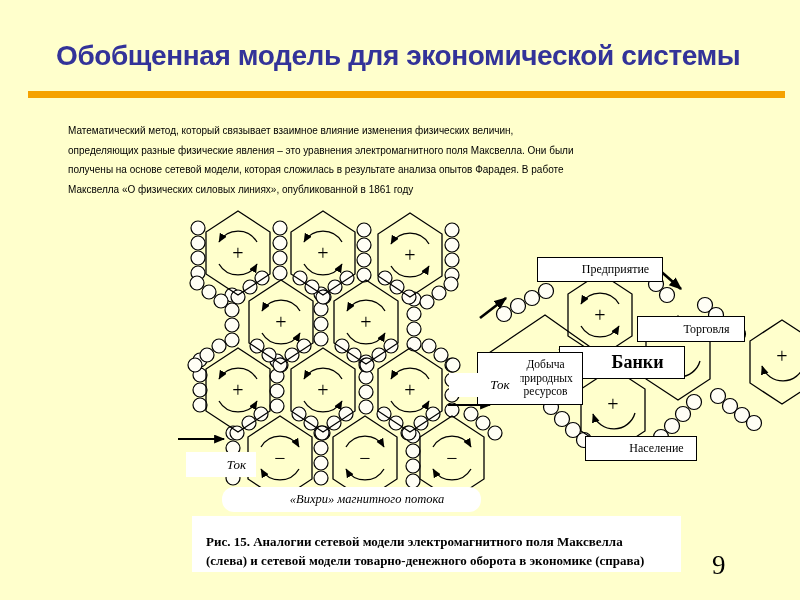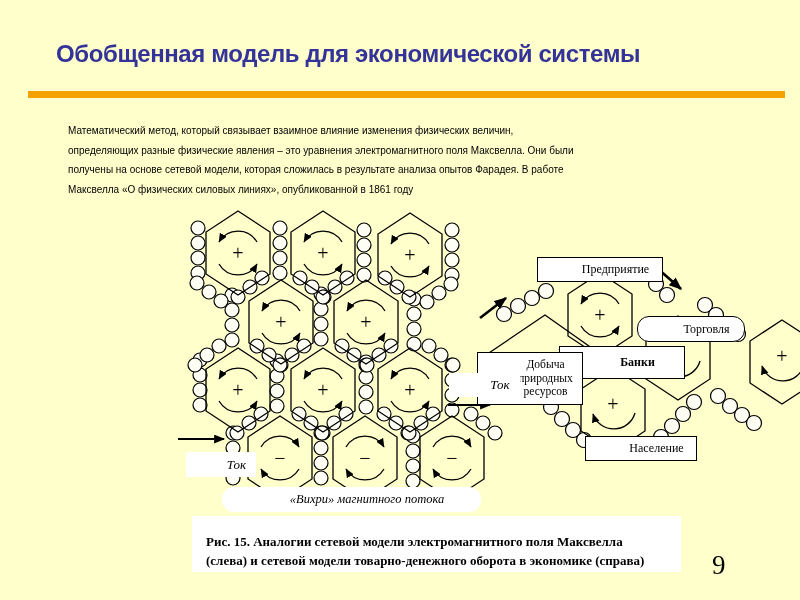--- a/index.html
+++ b/index.html
@@ -1,40 +1,40 @@
 <!DOCTYPE html>
 <html><head>
 <meta charset="utf-8">
 <style>
   html,body{margin:0;padding:0;}
   body{width:800px;height:600px;overflow:hidden;background:#FFFFCC;position:relative;
        font-family:"Liberation Sans",sans-serif;}
   .slide{position:absolute;inset:0;background:#FFFFCC;}
 
   .title{position:absolute;left:56px;top:40px;width:740px;
-         font-family:"Liberation Sans",sans-serif;font-size:24px;font-weight:bold;
+         font-family:"Liberation Sans",sans-serif;font-size:28px;font-weight:bold;
          color:#333399;letter-spacing:-0.4px;white-space:nowrap;}
   .divider{position:absolute;left:28px;top:91px;width:757px;height:7px;background:#F5A201;}
 
   .para{position:absolute;left:68px;top:121px;width:700px;color:#000;}
   .para div{font-size:10px;line-height:19.5px;white-space:nowrap;}
 
   svg#net{position:absolute;left:0;top:0;width:800px;height:600px;z-index:1;}
   .ln{stroke:#000;stroke-width:1.3;fill:none;}
   .dot{fill:#FFFEF5;stroke:#000;stroke-width:1.2;}
   .sign{font-family:"Liberation Serif",serif;font-size:20px;fill:#000;}
   .thick{stroke:#000;stroke-width:2.6;}
   .tok{stroke:#000;stroke-width:2.2;}
 
   .lbl{position:absolute;z-index:3;background:#FFFFFF;border:1px solid #000;color:#000;
        display:flex;align-items:center;justify-content:center;text-align:center;
        font-family:"Liberation Serif",serif;font-size:12px;padding-left:31px;}
   .noborder{border:none;font-style:italic;}
   .pre{white-space:pre-line;}
-  .banks{font-weight:bold;font-size:12px;}
+  .banks{font-weight:bold;font-size:18px;}
   .caption{position:absolute;z-index:3;background:#ffffff;color:#000;
            font-family:"Liberation Serif",serif;font-weight:bold;font-size:13px;
            line-height:19px;padding:16px 0 0 14px;}
   .pagenum{position:absolute;left:712px;top:550px;z-index:3;color:#000;
            font-family:"Liberation Serif",serif;font-size:27px;}
 </style>
 </head>
 <body>
 
 <div class="slide">
@@ -280,21 +280,21 @@
         <path d="M 22,3 A 22 22 0 0 1 -20,4" class="ln" marker-end="url(#as)"></path>
         <text x="0" y="-6" class="sign" text-anchor="middle" dominant-baseline="central">+</text>
       </g>
       <line x1="480" y1="318" x2="506" y2="298" class="thick" marker-end="url(#ab)"></line>
       <line x1="657" y1="268" x2="681" y2="289" class="thick" marker-end="url(#ab)"></line>
       <line x1="178" y1="439" x2="224" y2="439" class="tok" marker-end="url(#ab)"></line>
       <line x1="448" y1="405" x2="490" y2="405" class="tok" marker-end="url(#ab)"></line>
     </svg>
 
   <div class="lbl" style="left:537px;top:257px;width:93px;height:23px;">Предприятие</div>
-  <div class="lbl" style="left:637px;top:316px;width:75px;height:24px;border-radius:12px;">Торговля</div>
+  <div class="lbl" style="left:637px;top:316px;width:75px;height:24px;">Торговля</div>
   <div class="lbl banks" style="left:559px;top:346px;width:93px;height:31px;">Банки</div>
   <div class="lbl" style="left:585px;top:436px;width:79px;height:23px;">Население</div>
   <div class="lbl pre" style="left:477px;top:327px;width:73px;height:51px;font-size:11.5px;line-height:13.5px;margin-top:25px;">Добыча
 природных
 ресурсов</div>
 
   <div class="lbl noborder" style="left:186px;top:452px;width:39px;height:25px;font-size:13px;">Ток</div>
   <div class="lbl noborder" style="left:449px;top:373px;width:40px;height:24px;font-size:13px;">Ток</div>
   <div class="lbl noborder" style="left:222px;top:487px;width:228px;height:25px;font-size:12.5px;border-radius:12px;">«Вихри» магнитного потока</div>
 

